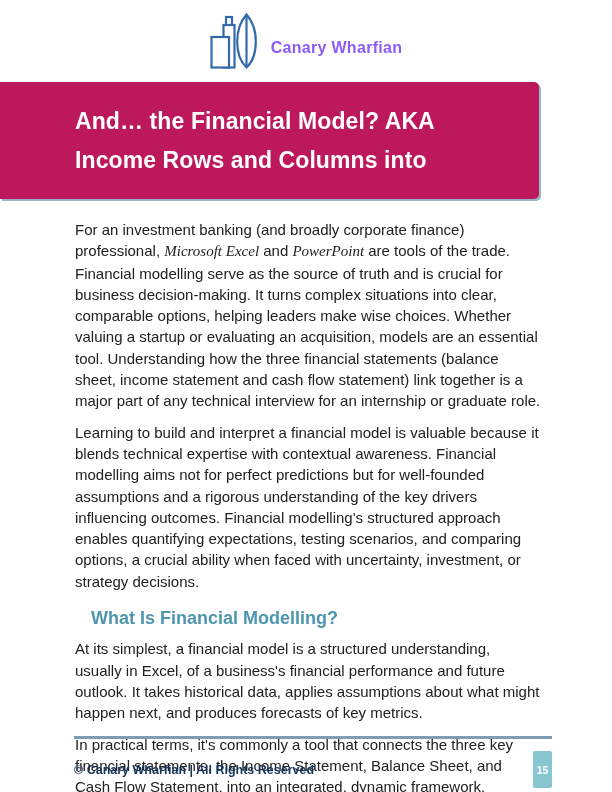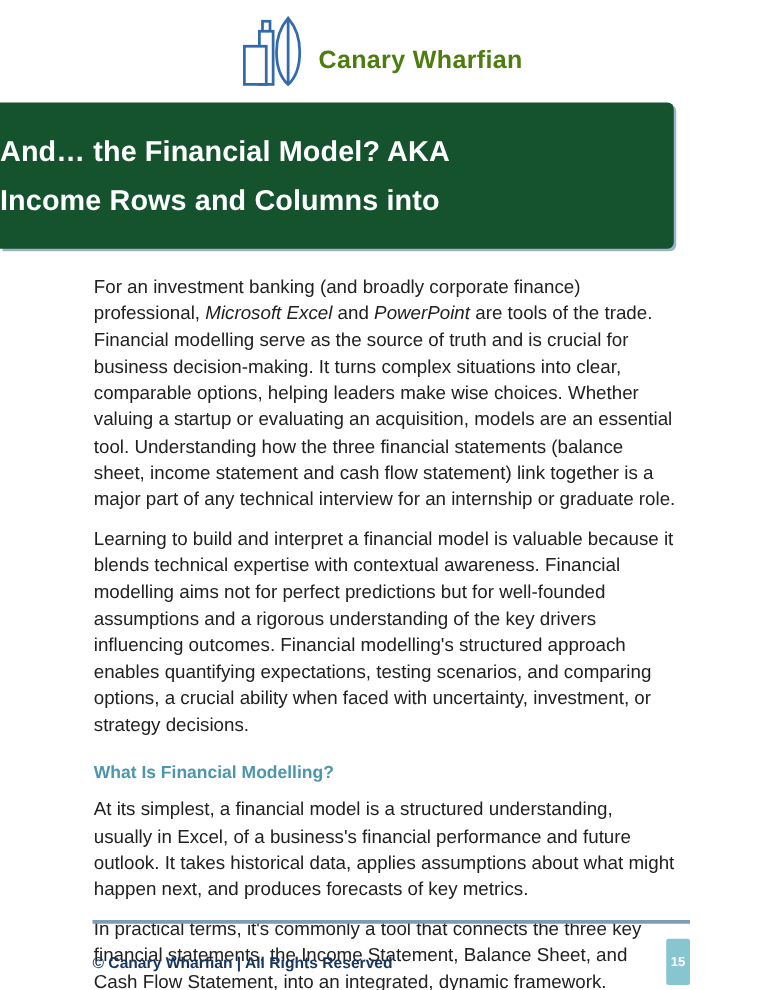--- a/index.html
+++ b/index.html
@@ -16,39 +16,40 @@
   
   .header {
     position: absolute;
     top: 12px; left: 0; right: 0;
     display: flex;
     justify-content: center;
   }
   .brand { display: flex; align-items: center; gap: 9px; }
   .brand svg { display: block; }
   .brand-text {
-    color: #4d7c0f;
-    font-size: 20px;
+    color: #8b5cf6;
+    font-size: 16px;
     font-weight: 700;
     letter-spacing: 0.3px;
     padding-top: 14px;
   }
 
   
   .banner {
     position: absolute;
     top: 82px;
     left: 0;
     width: 539px;
     height: 117px;
-    background: #14532d;
+    background: #be185d;
     border-radius: 0 5px 5px 0;
     box-shadow: 2px 2px 0 #9db3c8;
     display: flex;
     align-items: center;
+    padding-left: 75px;
     box-sizing: border-box;
   }
   .banner h1 {
     margin: 0;
     color: #ffffff;
     font-size: 23px;
     line-height: 38.5px;
     font-weight: 700;
     letter-spacing: 0.1px;
   }
@@ -57,25 +58,25 @@
   .article {
     position: absolute;
     top: 219px;
     left: 75px;
     width: 466px;
     color: #212121;
     font-size: 15px;
     line-height: 21.3px;
   }
   .article p { margin: 0 0 10px 0; }
-  .article em { font-style: italic; }
+  .article em { font-style: italic; font-family: Liberation Serif, serif; }
   .section-heading {
-    margin: 16px 0 9px 0;
+    margin: 16px 0 9px 16px;
     color: #4d96ae;
-    font-size: 14px;
+    font-size: 18px;
     font-weight: 700;
   }
 
   
   .footer-rule {
     position: absolute;
     top: 736px;
     left: 74px;
     width: 478px;
     height: 2.5px;

